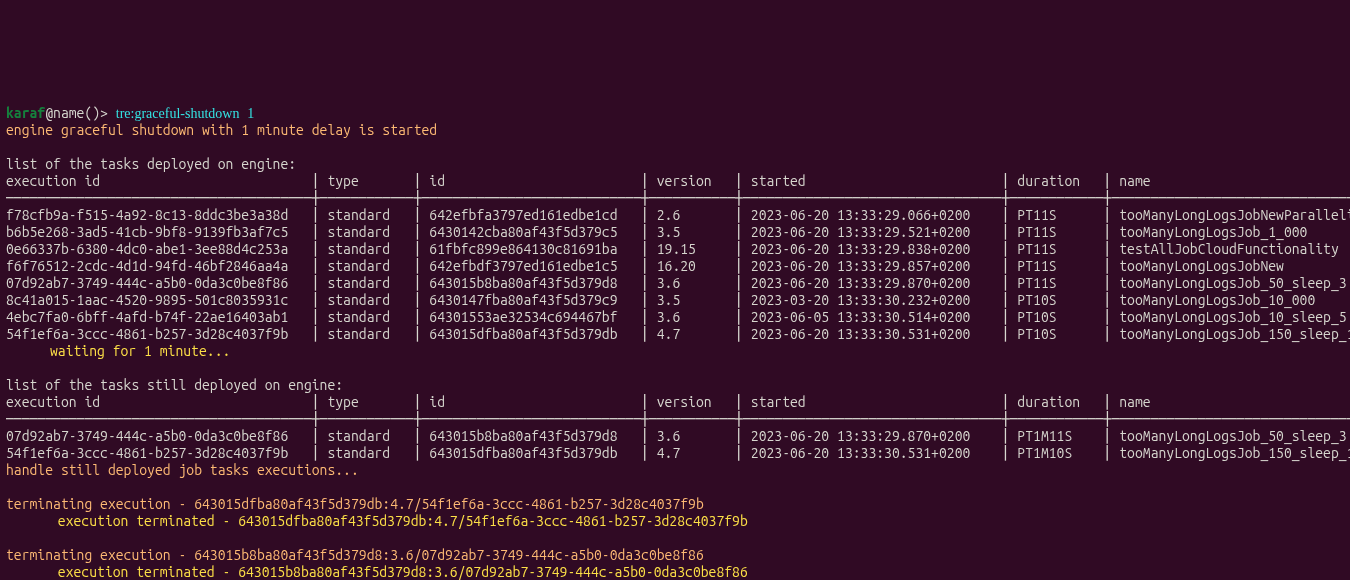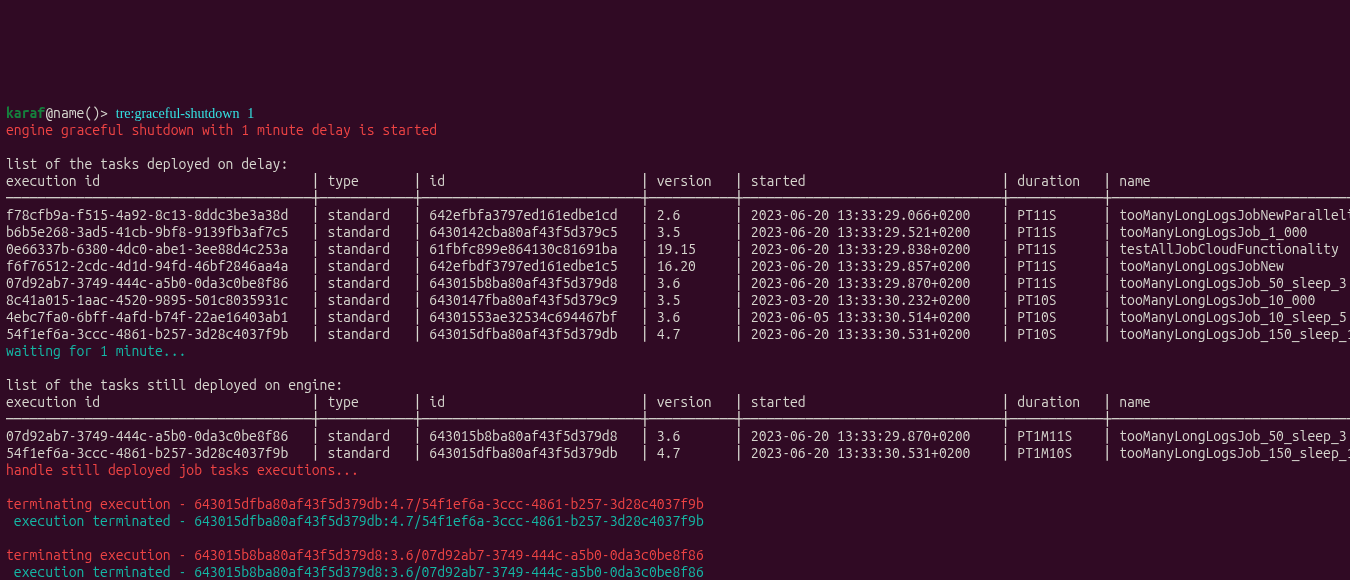--- a/index.html
+++ b/index.html
@@ -11,34 +11,34 @@
     font-size: 14px;
     line-height: 17px;
     width: 1350px;
     white-space: pre;
   }
   .term {
     padding: 3px 6px 6px 6px;
   }
   .bold-white { color: #15803d; font-weight: bold; }
   .cyan  { color: #34e2e2; font-family: Liberation Serif, serif; }
-  .green { color: #14b8a6; }
-  .amber { color: #ef4444; }
+  .green { color: #fde047; margin-left: 44px; }
+  .amber { color: #fdba74; }
   .white { color: #d7d7cf; }
 </style>
 </head>
 <body>
 
 
 
 <div class="term">
 <span><span class="bold-white">karaf</span><span class="white">@</span><span class="white">name</span><span class="white">()&gt;</span><span> </span><span class="cyan">tre:graceful-shutdown</span><span> </span><span class="cyan">1</span></span>
 <span class="amber">engine graceful shutdown with 1 minute delay is started</span>
 
-<span class="white">list of the tasks deployed on delay:</span>
+<span class="white">list of the tasks deployed on engine:</span>
 <span id="hdr1" class="white">execution id                           │ type       │ id                         │ version   │ started                         │ duration   │ name</span>
 <span class="white">───────────────────────────────────────┼────────────┼────────────────────────────┼───────────┼─────────────────────────────────┼────────────┼──────────────────────────────────────</span>
 <span id="rows1"><span class="white">f78cfb9a-f515-4a92-8c13-8ddc3be3a38d   │ standard   │ 642efbfa3797ed161edbe1cd   │ 2.6       │ 2023-06-20 13:33:29.066+0200    │ PT11S      │ tooManyLongLogsJobNewParallelizeParent</span>
 <span class="white">b6b5e268-3ad5-41cb-9bf8-9139fb3af7c5   │ standard   │ 6430142cba80af43f5d379c5   │ 3.5       │ 2023-06-20 13:33:29.521+0200    │ PT11S      │ tooManyLongLogsJob_1_000</span>
 <span class="white">0e66337b-6380-4dc0-abe1-3ee88d4c253a   │ standard   │ 61fbfc899e864130c81691ba   │ 19.15     │ 2023-06-20 13:33:29.838+0200    │ PT11S      │ testAllJobCloudFunctionality</span>
 <span class="white">f6f76512-2cdc-4d1d-94fd-46bf2846aa4a   │ standard   │ 642efbdf3797ed161edbe1c5   │ 16.20     │ 2023-06-20 13:33:29.857+0200    │ PT11S      │ tooManyLongLogsJobNew</span>
 <span class="white">07d92ab7-3749-444c-a5b0-0da3c0be8f86   │ standard   │ 643015b8ba80af43f5d379d8   │ 3.6       │ 2023-06-20 13:33:29.870+0200    │ PT11S      │ tooManyLongLogsJob_50_sleep_3</span>
 <span class="white">8c41a015-1aac-4520-9895-501c8035931c   │ standard   │ 6430147fba80af43f5d379c9   │ 3.5       │ 2023-03-20 13:33:30.232+0200    │ PT10S      │ tooManyLongLogsJob_10_000</span>
 <span class="white">4ebc7fa0-6bff-4afd-b74f-22ae16403ab1   │ standard   │ 64301553ae32534c694467bf   │ 3.6       │ 2023-06-05 13:33:30.514+0200    │ PT10S      │ tooManyLongLogsJob_10_sleep_5</span>
 <span class="white">54f1ef6a-3ccc-4861-b257-3d28c4037f9b   │ standard   │ 643015dfba80af43f5d379db   │ 4.7       │ 2023-06-20 13:33:30.531+0200    │ PT10S      │ tooManyLongLogsJob_150_sleep_1</span></span>

